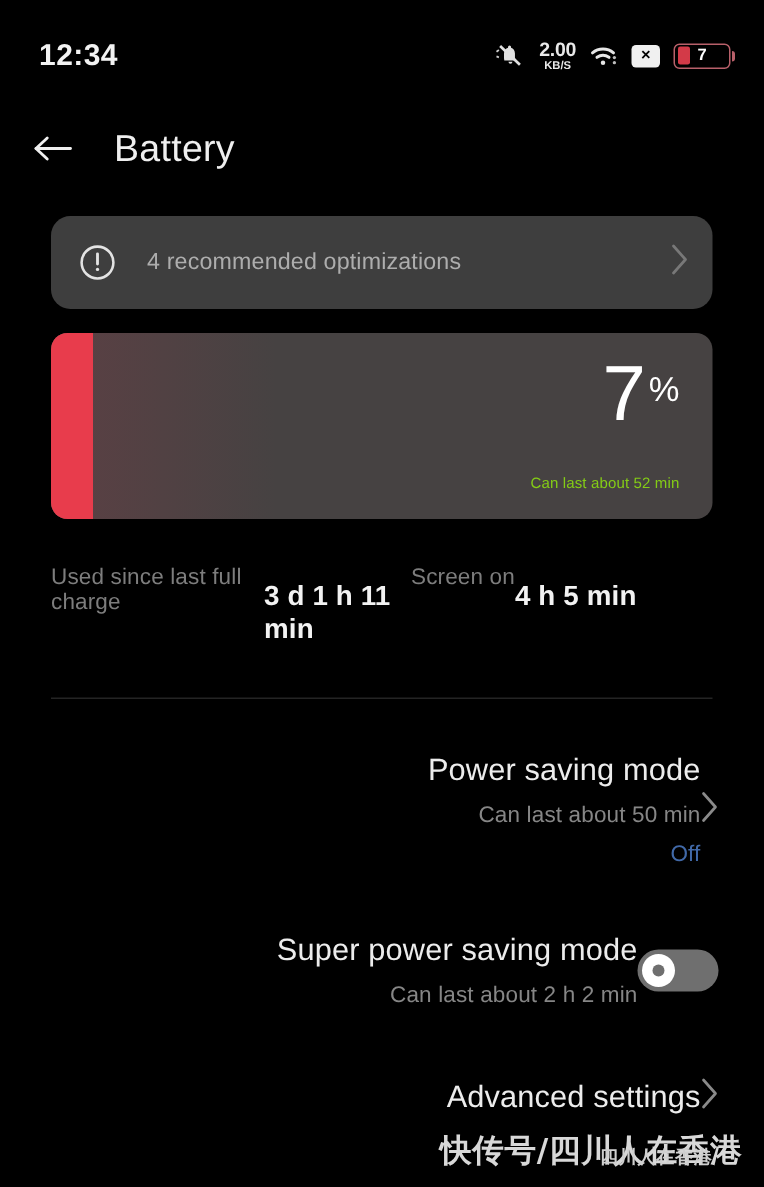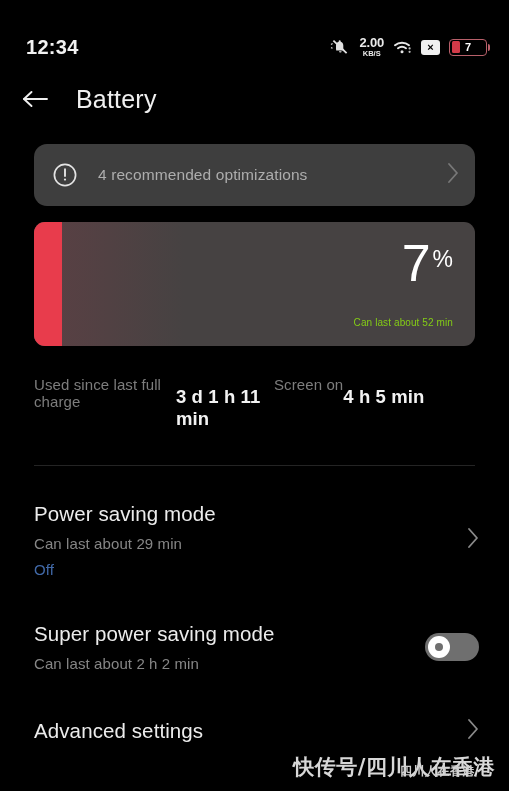--- a/index.html
+++ b/index.html
@@ -6,21 +6,21 @@
   html, body {
     width:509px; height:791px;
     background:#000;
     font-family:"Liberation Sans", sans-serif;
     overflow:hidden;
   }
   .screen { position:relative; width:509px; height:791px; background:#000; }
 
   
   .statusbar {
-    position:absolute; top:18px; left:0; right:0; height:58px;
+    position:absolute; top:8px; left:0; right:0; height:58px;
     display:flex; align-items:center; justify-content:space-between;
     padding:0 22px 0 26px;
   }
   .clock { color:#f2f2f2; font-size:20px; font-weight:700; letter-spacing:.3px; }
   .status-icons { display:flex; align-items:center; gap:9px; }
   .icon-bell-muted { width:20px; height:18px; position:relative; display:block; }
   .net-speed { display:flex; flex-direction:column; align-items:center; line-height:1; color:#e9e9e9; }
   .net-speed .val { font-size:13px; font-weight:700; letter-spacing:-.2px; }
   .net-speed .unit { font-size:7.5px; font-weight:700; margin-top:1px; }
   .icon-wifi { width:19px; height:16px; display:block; }
@@ -82,21 +82,21 @@
   .stat { display:flex; flex-direction:row; }
   .stat:nth-child(1) { width:240px; }
   .stat-label { color:#7d7d7d; font-size:15px; letter-spacing:.1px; }
   .stat-value { color:#f2f2f2; font-size:18.5px; font-weight:700; margin-top:10px; letter-spacing:.1px; }
 
   
   .divider { position:absolute; top:465px; left:34px; right:34px; height:1px; background:#242424; }
 
   
   .row { position:absolute; left:34px; right:30px; display:flex; align-items:center; cursor:pointer; }
-  .row-text { flex:1; display:flex; flex-direction:column; }
+  .row-text { flex:1; display:flex; flex-direction:column;text-align:right; }
   .row-title { color:#ececec; font-size:20.5px; font-weight:400; letter-spacing:.1px; }
   .row-sub { color:#868686; font-size:15px; margin-top:9px; letter-spacing:.1px; }
   .row-state { color:#4169a8; font-size:15px; margin-top:9px; letter-spacing:.1px; }
 
   .row-power { top:502px; }
   .row-super { top:622px; }
   .row-adv   { top:718px; }
 
   .toggle {
     width:54px; height:28px; border-radius:14px; background:#6f6f6f;
@@ -217,21 +217,21 @@
       <span class="stat-label">Screen on</span>
       <span class="stat-value">4 h 5 min</span>
     </div>
   </div>
 
   <div class="divider"></div>
 
   <div class="row row-power">
     <div class="row-text">
       <span class="row-title">Power saving mode</span>
-      <span class="row-sub">Can last about 29 min</span>
+      <span class="row-sub">Can last about 50 min</span>
       <span class="row-state">Off</span>
     </div>
     <span class="chev">
       <svg width="12" height="22" viewBox="0 0 12 22">
         <path d="M2 2 L10 11 L2 20" fill="none" stroke="#8a8a8a" stroke-width="1.8" stroke-linecap="round" stroke-linejoin="round"></path>
       </svg>
     </span>
   </div>
 
   <div class="row row-super">

